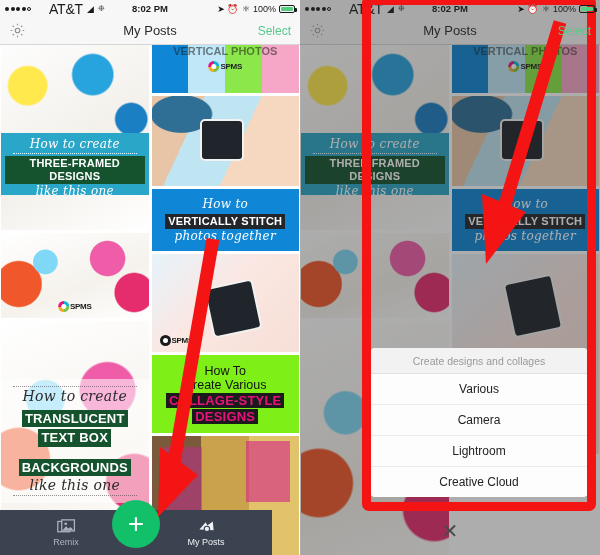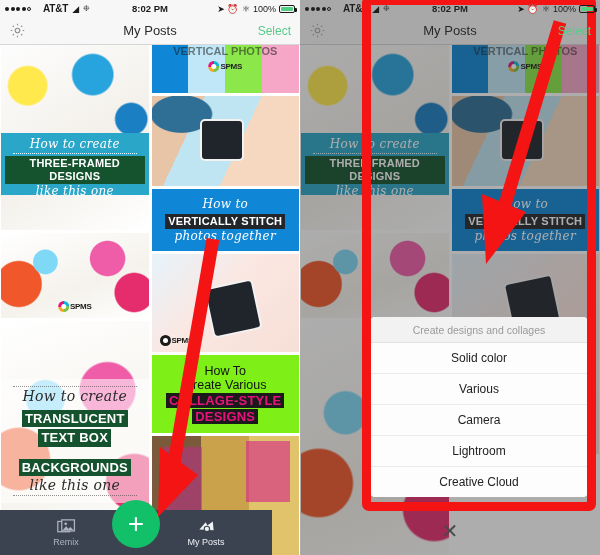--- a/index.html
+++ b/index.html
@@ -11,21 +11,21 @@
   .panel.left { left:0; }
   .panel.right { left:300px; }
 
   
   .statusbar { position:relative; height:17px; background:#f7f7f7;
     display:flex; align-items:center; padding:0 5px; font-size:9px; color:#1a1a1a; }
   .sb-left { display:flex; align-items:center; gap:2px; }
   .dots { display:flex; gap:1.5px; align-items:center; }
   .dot { width:4px; height:4px; border-radius:50%; background:#1a1a1a; }
   .dot.hollow { background:transparent; border:1px solid #1a1a1a; width:4px;height:4px;}
-  .carrier { font-size:10px; letter-spacing:-.2px; margin-left:10px;font-weight:bold;}
+  .carrier { font-size:14px; letter-spacing:-.2px; margin-left:16px;}
   .wifi { margin-left:2px; font-size:9px; }
   .spin { margin-left:2px; font-size:8px; color:#555;}
   .sb-time { position:absolute; left:0; right:0; text-align:center;
     font-size:9.5px; font-weight:bold; pointer-events:none;}
   .sb-right { margin-left:auto; display:flex; align-items:center; gap:3px; font-size:9px; z-index:2;}
   .batt { width:16px; height:8px; border:1px solid #1a1a1a; border-radius:2px;
     position:relative; padding:1px; }
   .batt i { display:block; height:100%; background:#4ed07f; border-radius:1px; }
   .batt:after { content:""; position:absolute; right:-3px; top:2px; width:2px;height:4px;
     background:#1a1a1a; border-radius:0 1px 1px 0;}
@@ -353,21 +353,20 @@
         <div class="card art-hand" style="height:200px">
           <div class="phone" style="left:38%;top:12%;width:34%;height:28%;transform:rotate(-12deg)"></div>
         </div>
       </div>
     </div>
 
     <div class="dim"></div>
 
     <div class="sheet">
       <div class="hdr">Create designs and collages</div>
-      <div class="item">Solid color</div>
       <div class="item">Various</div>
       <div class="item">Camera</div>
       <div class="item">Lightroom</div>
       <div class="item">Creative Cloud</div>
     </div>
 
     <div class="closex">✕</div>
 
     <div class="redbox" style="left:62px;top:-4px;right:4px;bottom:44px"></div>
 

